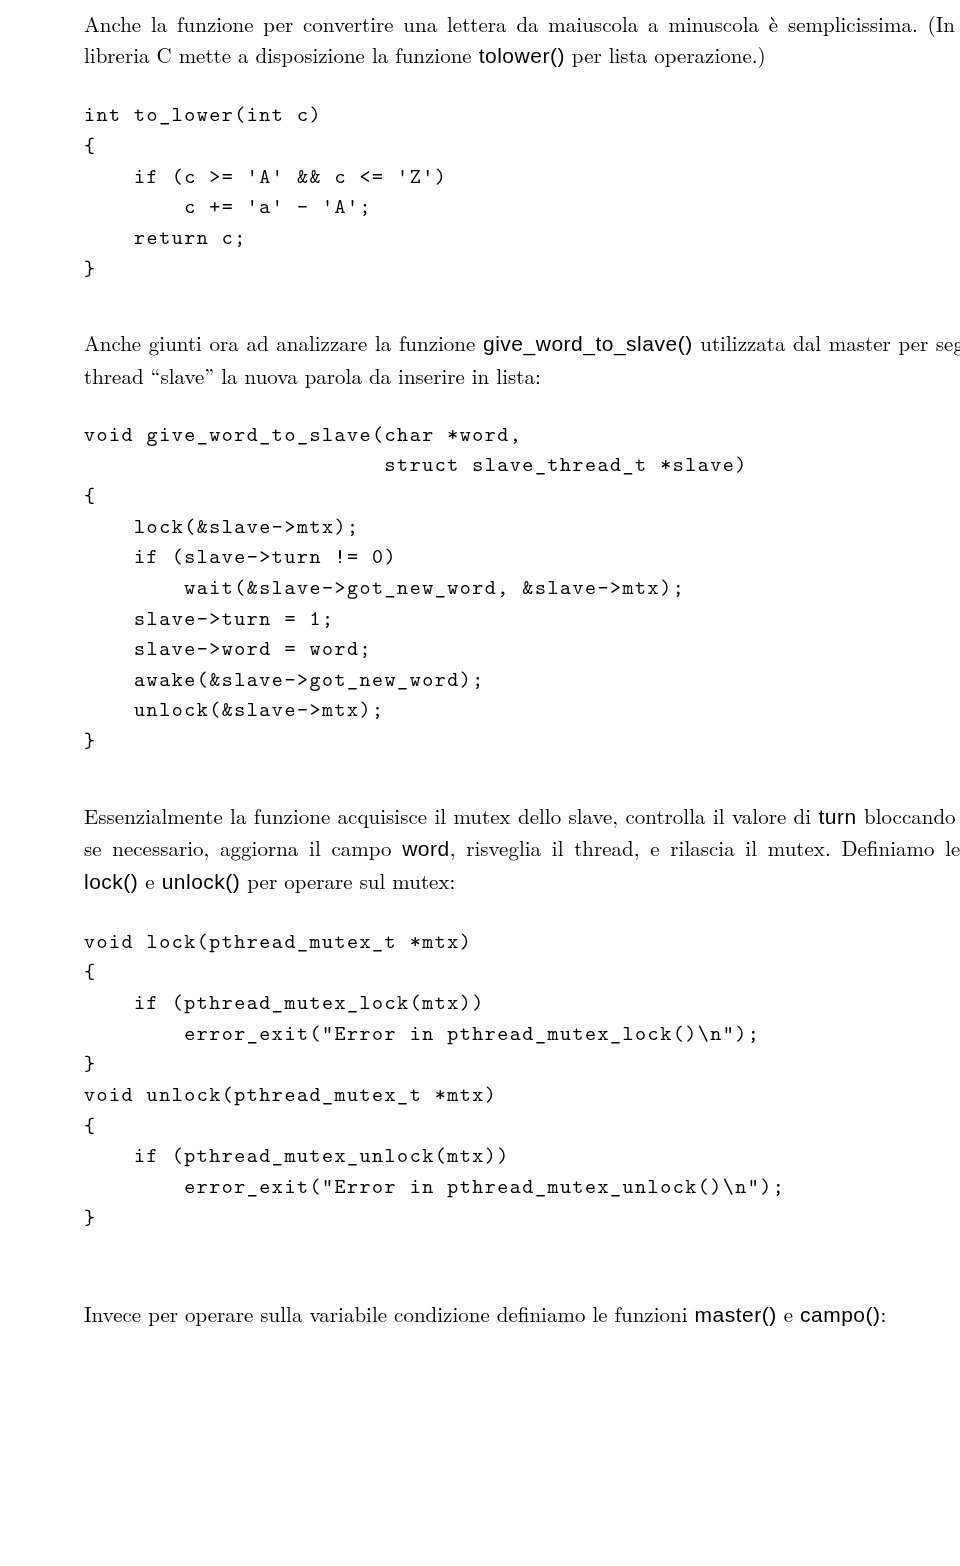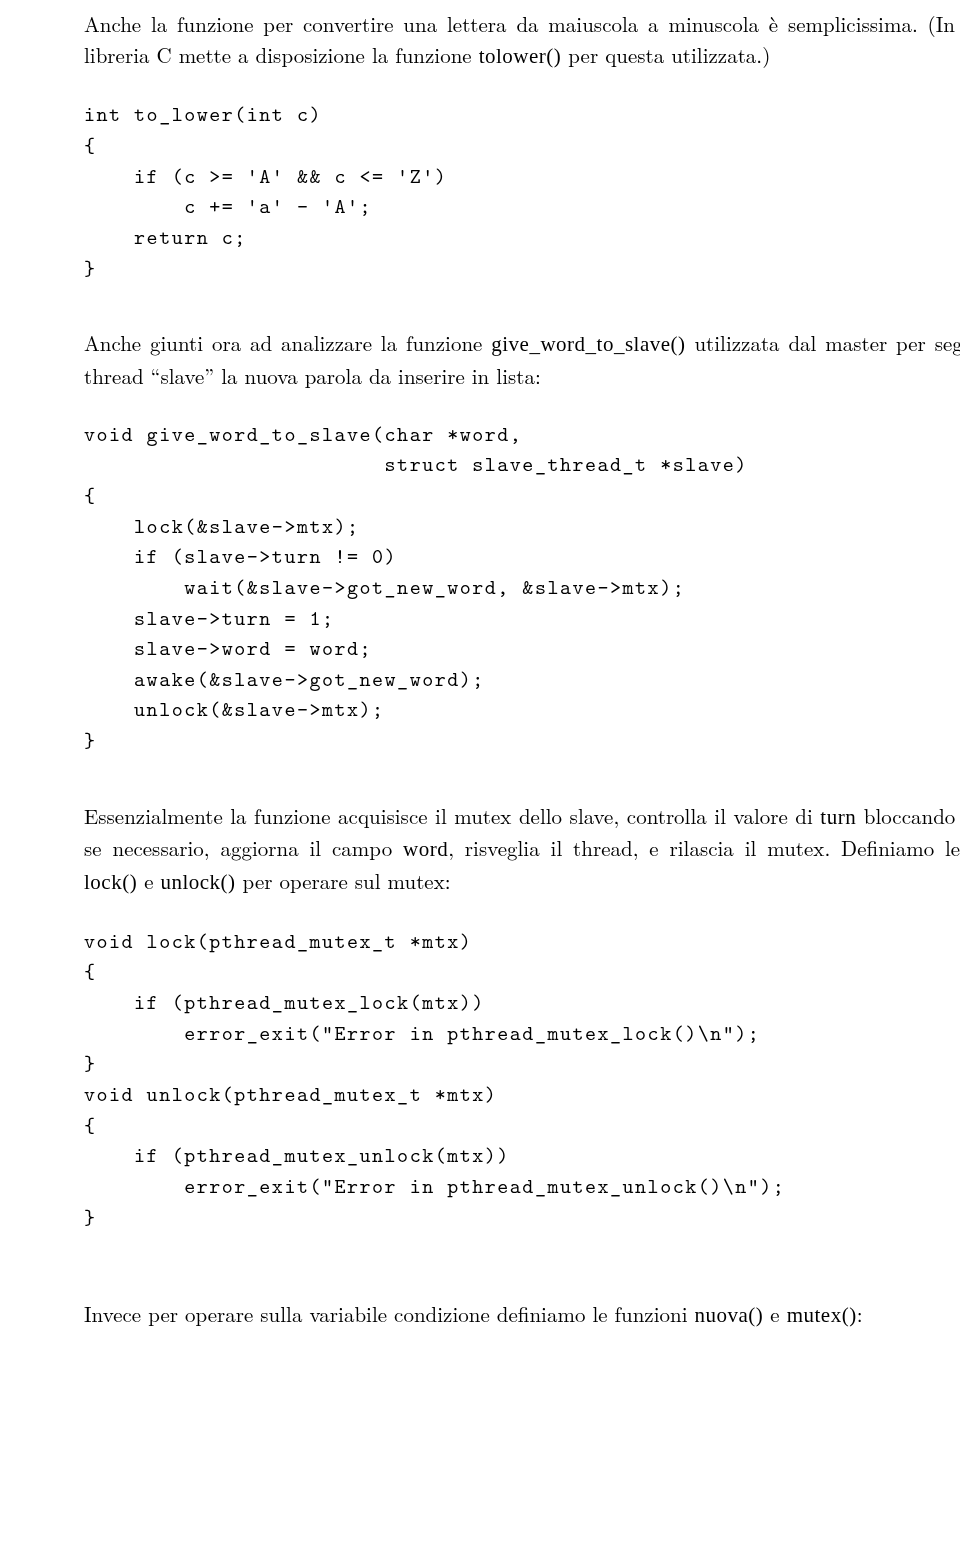--- a/index.html
+++ b/index.html
@@ -13,39 +13,39 @@
     font-size: 21px;
     line-height: 1.46;
     color: #000000;
     padding: 8px 84px 40px 84px;
     text-align: justify;
   }
   p {
     margin: 0 0 28px 0;
   }
   .tt {
-    font-family: Liberation Serif, serif;
+    font-family: Liberation Sans, sans-serif;
     letter-spacing: 0.5px;
   }
   pre.code {
     font-family: "CMU Typewriter Text", "Latin Modern Mono", "Courier New", Courier, monospace;
     font-size: 21px;
     line-height: 1.46;
     letter-spacing: 1.5px;
     white-space: pre;
     margin: 16px 0 44px 0;
     text-align: left;
   }
   .gap-large { height: 22px; }
 </style>
 </head>
 <body>
 
 <p>
-  <span>Anche la funzione per convertire una lettera da maiuscola a minuscola è semplicissima. (In effetti la libreria C mette a disposizione la funzione </span><span class="tt">tolower()</span><span> per questa utilizzata.)</span>
+  <span>Anche la funzione per convertire una lettera da maiuscola a minuscola è semplicissima. (In effetti la libreria C mette a disposizione la funzione </span><span class="tt">tolower()</span><span> per lista operazione.)</span>
 </p>
 
 <pre class="code">int to_lower(int c)
 {
     if (c &gt;= 'A' &amp;&amp; c &lt;= 'Z')
         c += 'a' - 'A';
     return c;
 }</pre>
 
 <p>
@@ -75,14 +75,14 @@
 }
 void unlock(pthread_mutex_t *mtx)
 {
     if (pthread_mutex_unlock(mtx))
         error_exit("Error in pthread_mutex_unlock()\n");
 }</pre>
 
 <div class="gap-large"></div>
 
 <p style="margin-bottom:0;">
-  <span>Invece per operare sulla variabile condizione definiamo le funzioni </span><span class="tt">nuova()</span><span> e </span><span class="tt">mutex()</span><span>:</span>
+  <span>Invece per operare sulla variabile condizione definiamo le funzioni </span><span class="tt">master()</span><span> e </span><span class="tt">campo()</span><span>:</span>
 </p>
 
 </body></html>

